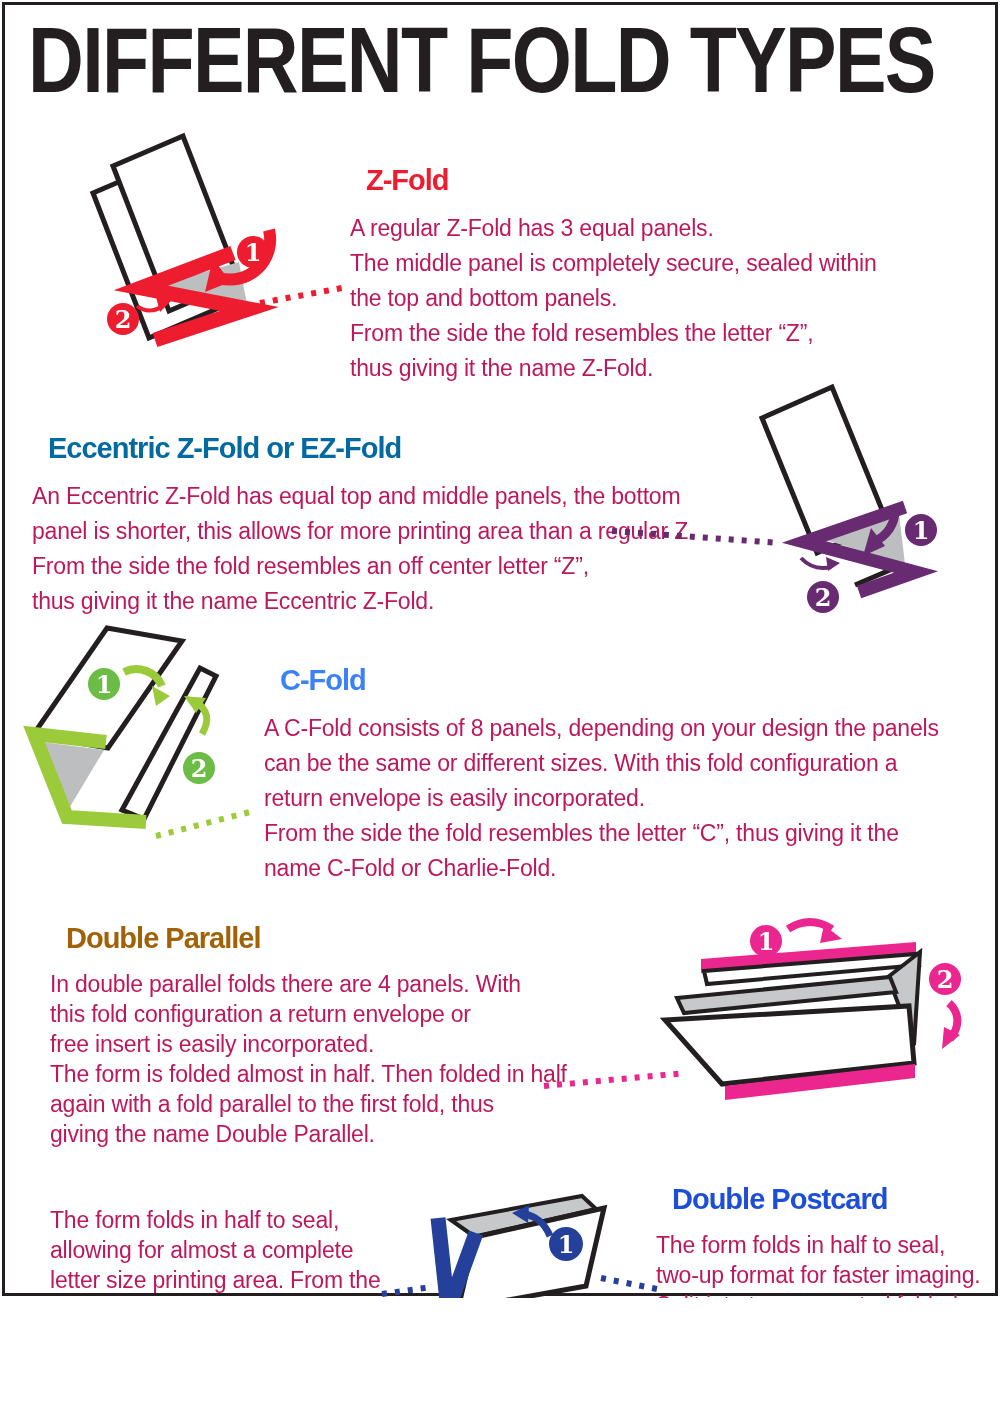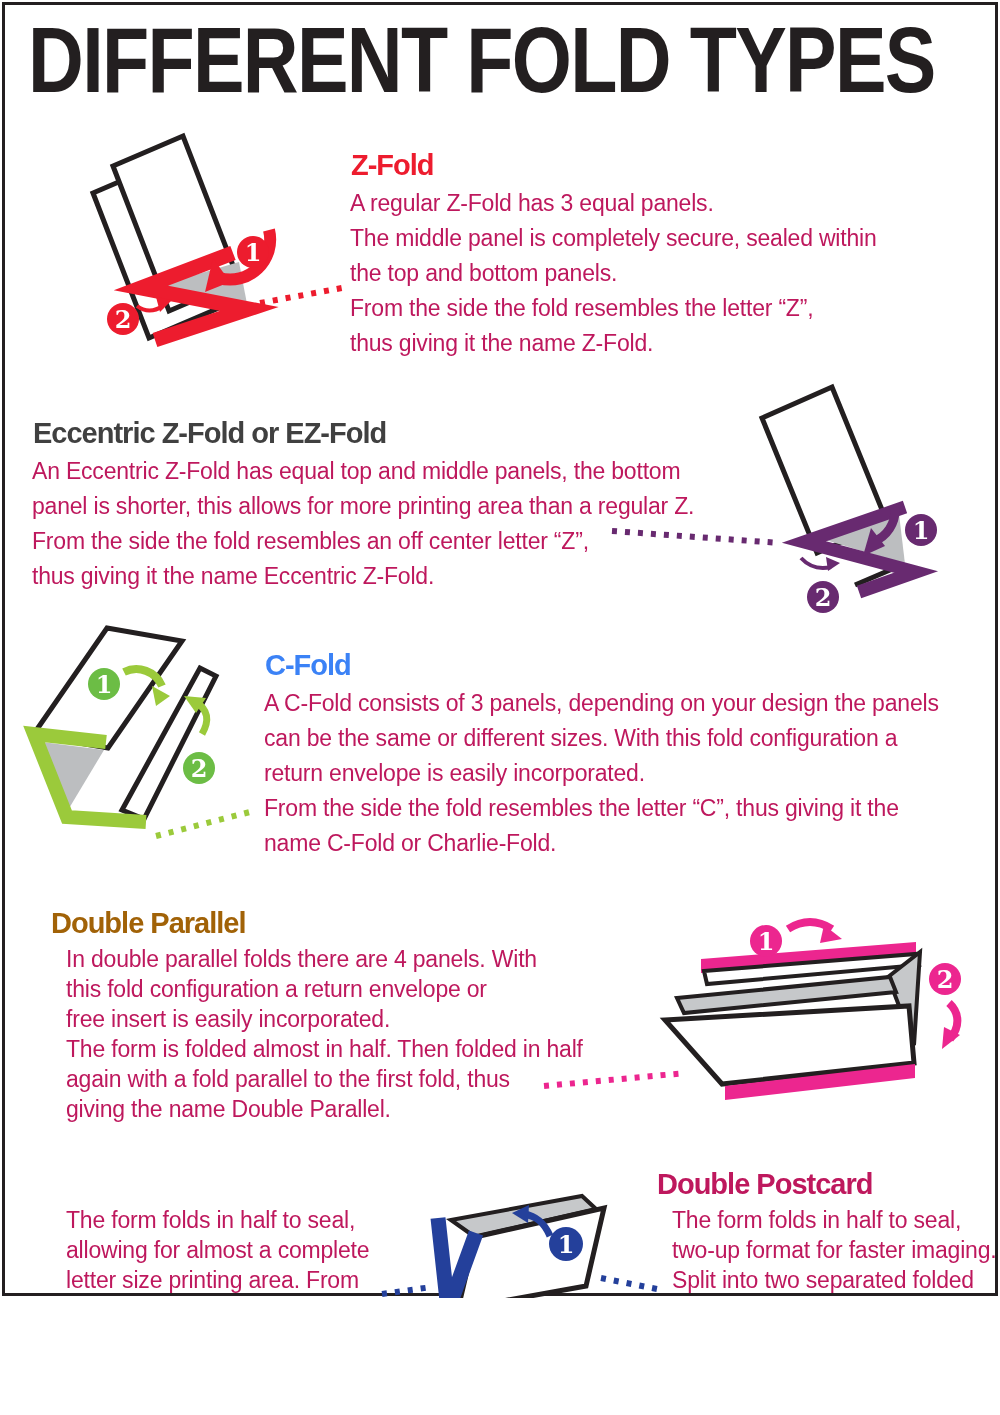--- a/index.html
+++ b/index.html
@@ -3,26 +3,26 @@
 <meta charset="utf-8">
 <style>
   html,body{margin:0;padding:0;background:#ffffff;}
   .canvas{position:relative;width:1000px;height:1298px;background:#ffffff;overflow:hidden;
           font-family:"Liberation Sans",sans-serif;}
   .frame{position:absolute;inset:2px;border:3px solid #231f20;pointer-events:none;}
   h1.title{position:absolute;left:28px;top:14px;margin:0;font-size:92px;line-height:1.0;
            font-weight:bold;color:#231f20;letter-spacing:-2px;white-space:nowrap;
            transform:scaleX(0.84);transform-origin:left top;}
   .sec{position:absolute;}
-  .sec h2{margin:1px;font-size:29px;font-weight:bold;letter-spacing:-1px;line-height:1.05;}
+  .sec h2{margin:16px;font-size:29px;font-weight:bold;letter-spacing:-1px;line-height:1.05;}
   .sec .body{font-size:23px;color:#be185d;margin-top:6px;white-space:pre-line;letter-spacing:-0.2px;}
   .lh-a{line-height:35px;}
-  .lh-b{line-height:30px;margin-left:16px;}
-  .c-red{color:#ed1c2e}.c-purple{color:#404040}.c-green{color:#3b82f6}
-  .c-pink{color:#a16207}.c-blue{color:#be185d}
+  .lh-b{line-height:30px;}
+  .c-red{color:#ed1c2e}.c-purple{color:#0369a1}.c-green{color:#3b82f6}
+  .c-pink{color:#a16207}.c-blue{color:#1d4ed8}
   svg{position:absolute;overflow:visible;}
   .badge-num{font-family:"DejaVu Serif",serif;font-weight:bold;font-size:24px;fill:#ffffff;
              text-anchor:middle;}
   #overlay{left:0;top:0;pointer-events:none;}
 </style>
 </head>
 <body>
 
 <div class="canvas">
   <div class="frame"></div>
@@ -96,21 +96,21 @@
       <circle cx="86" cy="68" r="16" fill="#6cbd45"></circle>
       <text class="badge-num" x="86" y="77">1</text>
     </g>
     <g>
       <circle cx="181" cy="152" r="16" fill="#6cbd45"></circle>
       <text class="badge-num" x="181" y="161">2</text>
     </g>
   </svg>
   <div class="sec" style="left:264px;top:649px;width:690px">
     <h2 class="c-green">C-Fold</h2>
-    <div class="body lh-a">A C-Fold consists of 3 panels, depending on your design the panels
+    <div class="body lh-a">A C-Fold consists of 8 panels, depending on your design the panels
 can be the same or different sizes. With this fold configuration a
 return envelope is easily incorporated.
 From the side the fold resembles the letter “C”, thus giving it the
 name C-Fold or Charlie-Fold.</div>
   </div>
 
   <div class="sec" style="left:50px;top:907px;width:560px">
     <h2 class="c-pink">Double Parallel</h2>
     <div class="body lh-b">In double parallel folds there are 4 panels. With
 this fold configuration a return envelope or

